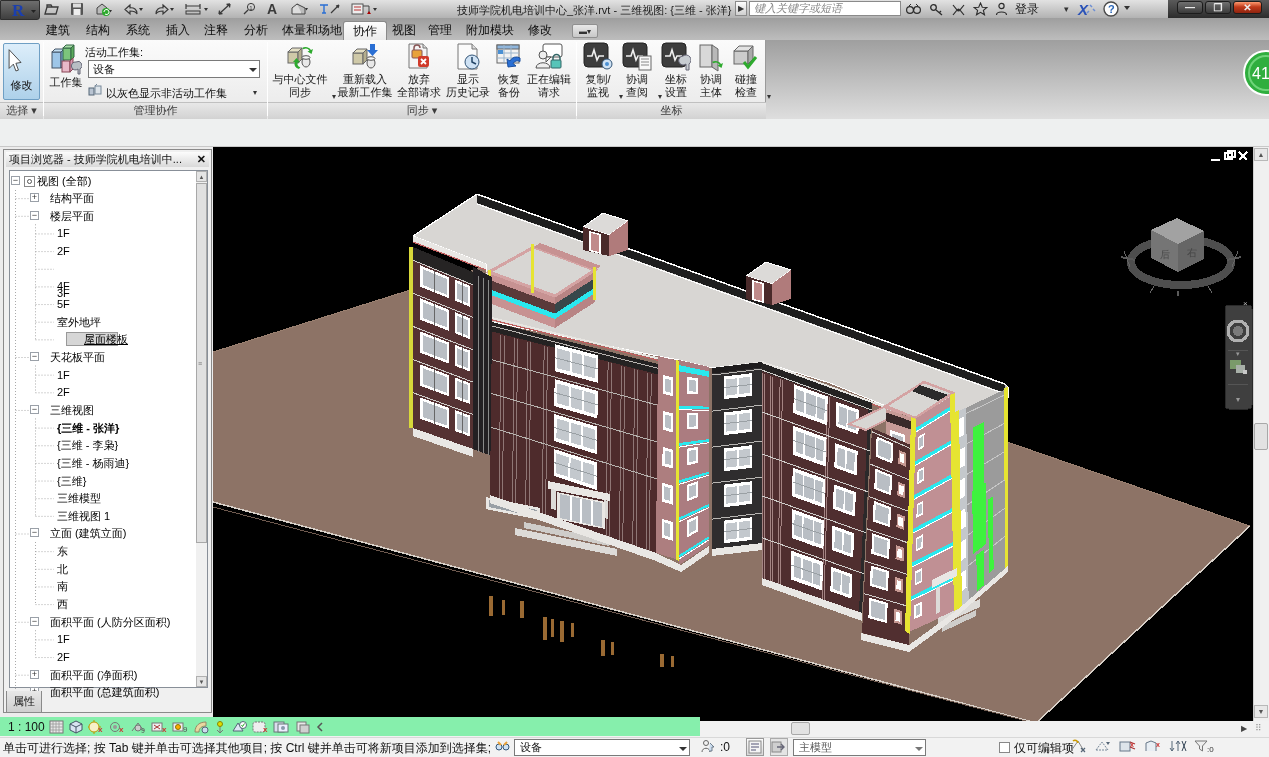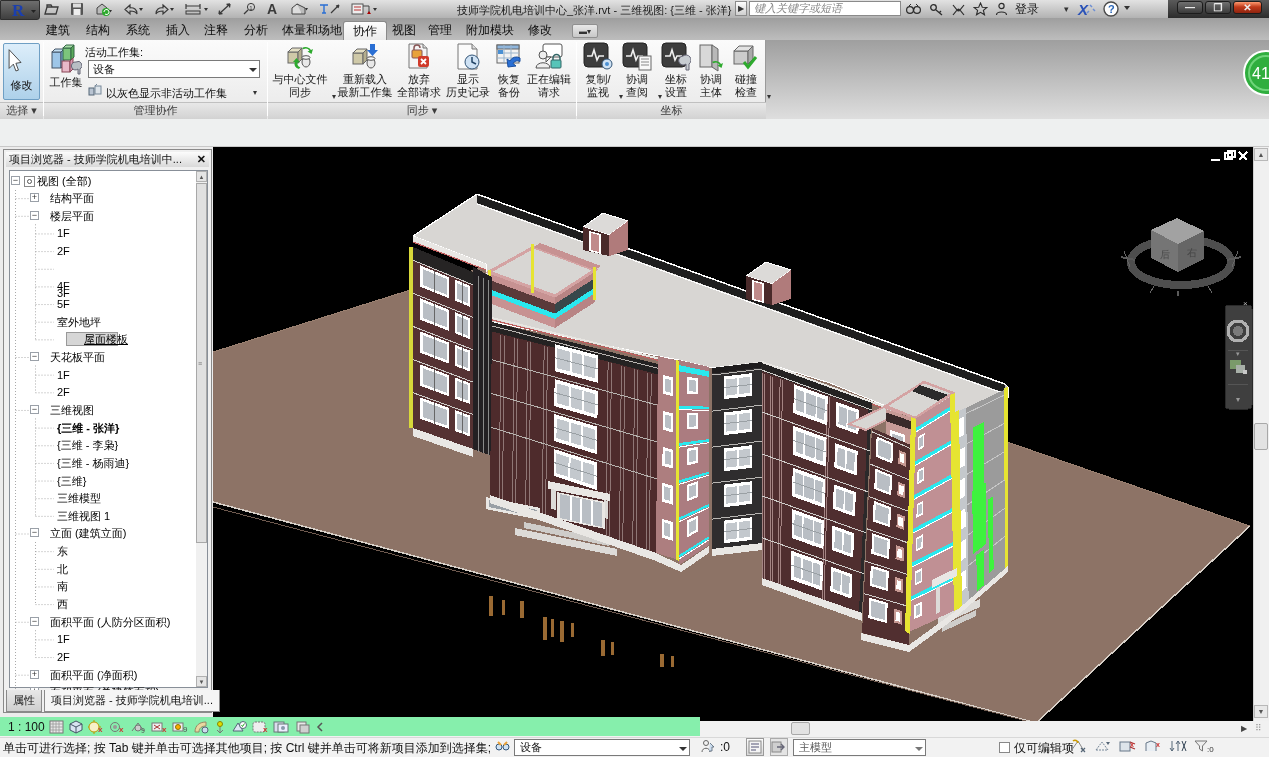--- a/index.html
+++ b/index.html
@@ -36,21 +36,21 @@
 #vscroll{left:1253px;top:147px;width:16px;height:574px;background:#f0f0f0;border-left:1px solid #d0d0d0;}
 #hscrollrow{left:0;top:721px;width:1269px;height:16px;background:#f1f1f1;}
 #viewbar{left:0;top:717px;width:700px;height:19px;background:#86efac;display:flex;align-items:center;gap:4px;padding-left:8px;font-size:12px;color:#111;}
 #statusbar{left:0;top:737px;width:1269px;height:20px;background:#f2f2f2;border-top:1px solid #d8d8d8;font-size:12px;color:#111;}
 
 #browser{left:3px;top:149px;width:209px;height:564px;background:#f0f0f0;border:1px solid #8a8a8a;}
 #btitle{left:6px;top:152px;width:203px;height:15px;background:linear-gradient(#fcfcfc,#d9d9d9);font-size:11px;color:#111;padding-left:3px;line-height:15px;}
 #btree{left:9px;top:170px;width:199px;height:518px;background:#fff;border:1px solid #888f98;overflow:hidden;}
 .trow{position:absolute;white-space:nowrap;font-size:11px;color:#000;height:15px;line-height:15px;}
 .expbox{position:absolute;width:9px;height:9px;border:1px solid #9aa0a8;background:#fff;font-size:9px;line-height:7px;text-align:center;color:#333;}
-#btabs{left:6px;top:690px;height:23px;display:flex;gap:2px;}
+#btabs{left:6px;top:690px;height:23px;display:flex;gap:2px;align-items:center;}
 .btab{border:1px solid #8a8a8a;border-top:none;background:linear-gradient(#e8e8e8,#cfcfcf);font-size:11px;padding:3px 6px 0 6px;height:22px;}
 .btab.on{background:#f5f5f5;}
 svg{display:block;}
 </style></head><body>
 
 <div id="titlebar" class="abs"></div>
 <div id="rbtn" class="abs">
     <svg width="38" height="18" viewBox="0 0 38 18">
       <text x="11" y="15" font-size="17" font-weight="bold" fill="#1b3fae" font-family="Liberation Serif">R</text>
       <path d="M30 9 l5 0 -2.5 3z" fill="#222"></path>
@@ -955,13 +955,12 @@
     <line x1="35.5" y1="604.6" x2="54" y2="604.6" stroke="#aaa" stroke-width="1" stroke-dasharray="1 2"></line>
     <line x1="35.5" y1="630.25" x2="35.5" y2="657.55" stroke="#aaa" stroke-width="1" stroke-dasharray="1 2"></line>
     <line x1="35.5" y1="639.9" x2="54" y2="639.9" stroke="#aaa" stroke-width="1" stroke-dasharray="1 2"></line>
     <line x1="35.5" y1="657.55" x2="54" y2="657.55" stroke="#aaa" stroke-width="1" stroke-dasharray="1 2"></line>
   </svg>
 <div class="abs" style="left:24px;top:176px;width:11px;height:11px;border:1px solid #888;background:#fff;">
     <div style="position:absolute;left:2px;top:2px;width:5px;height:5px;border:1px solid #555;border-radius:50%;"></div>
   </div>
 <div id="btabs" class="abs">
     <div class="btab">属性</div>
-    <div class="btab on">项目浏览器 - 技师学院机电培训...</div>
   </div>
 </body></html>

